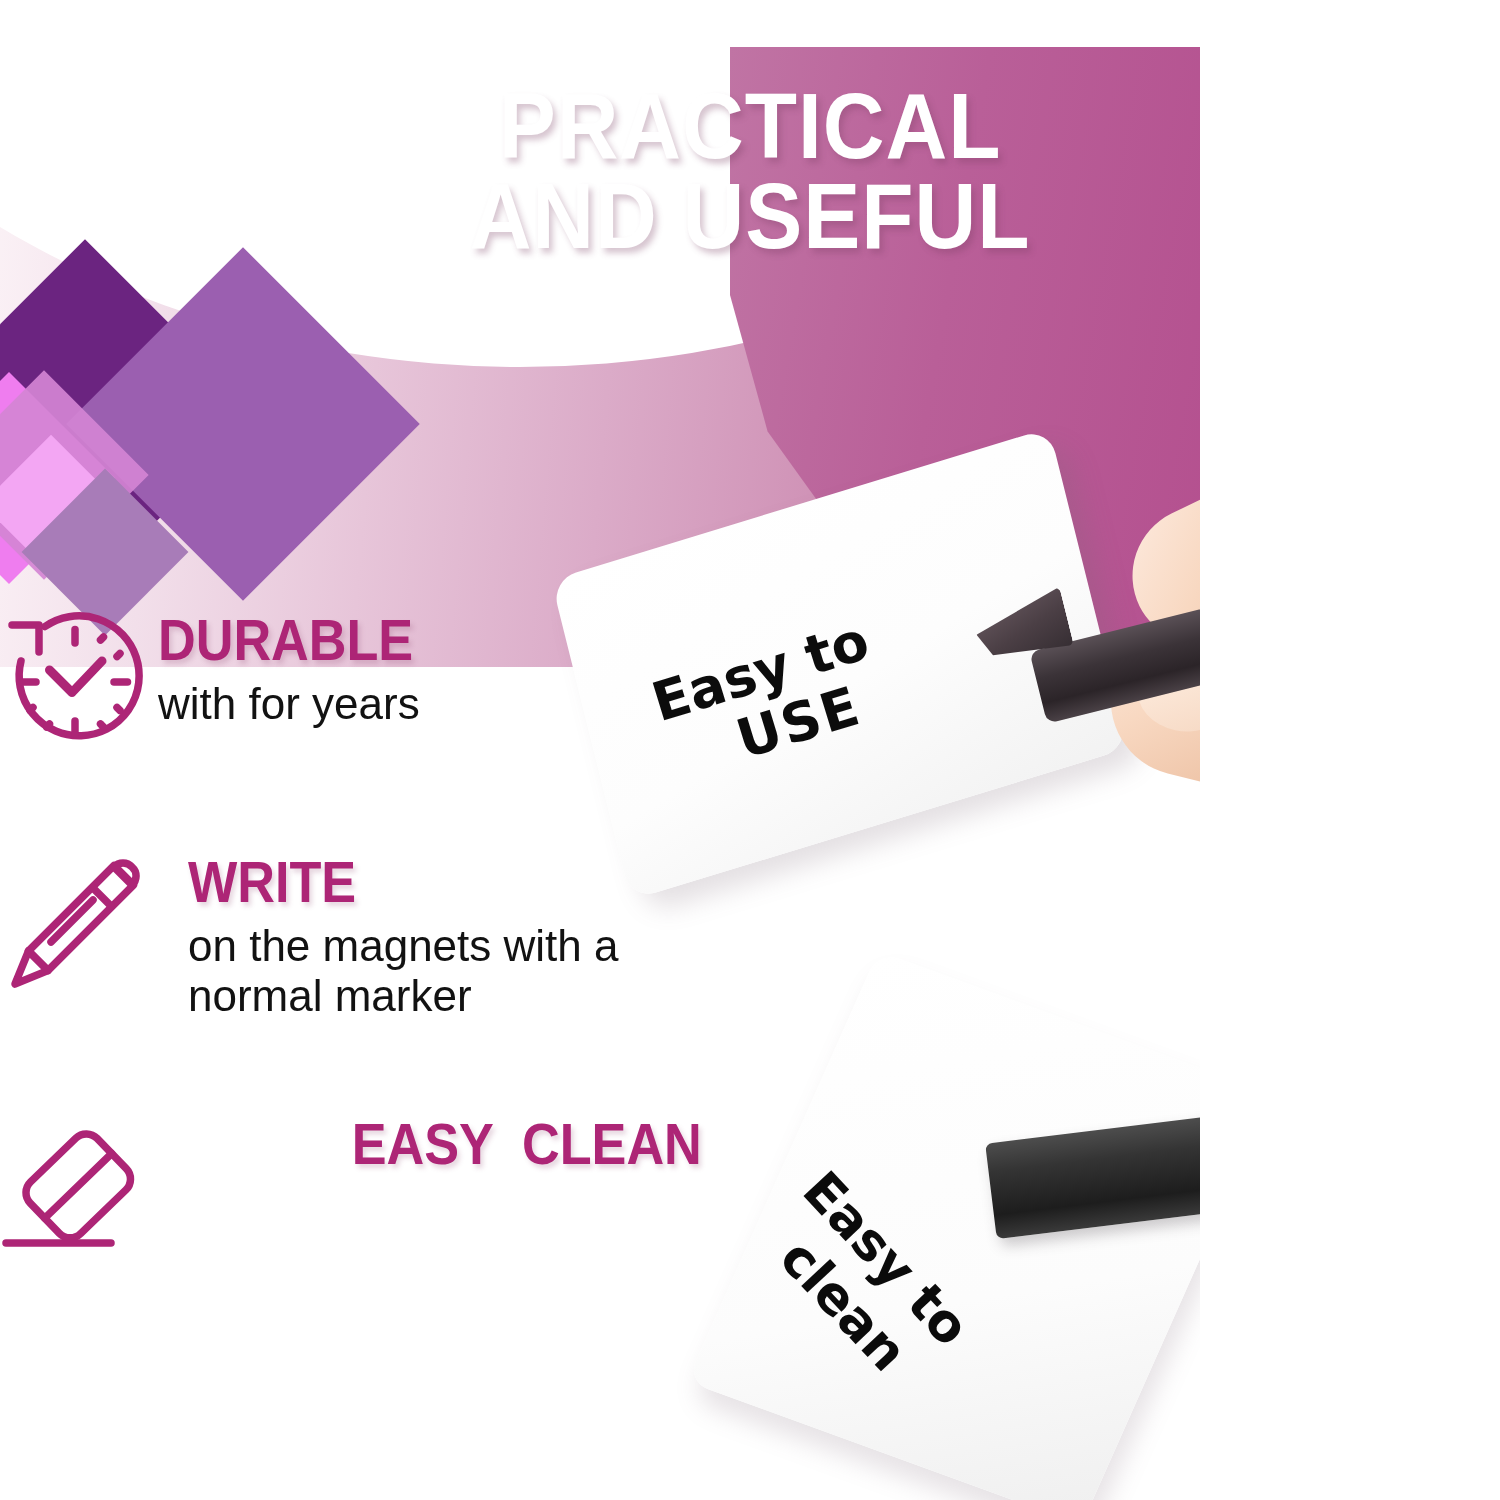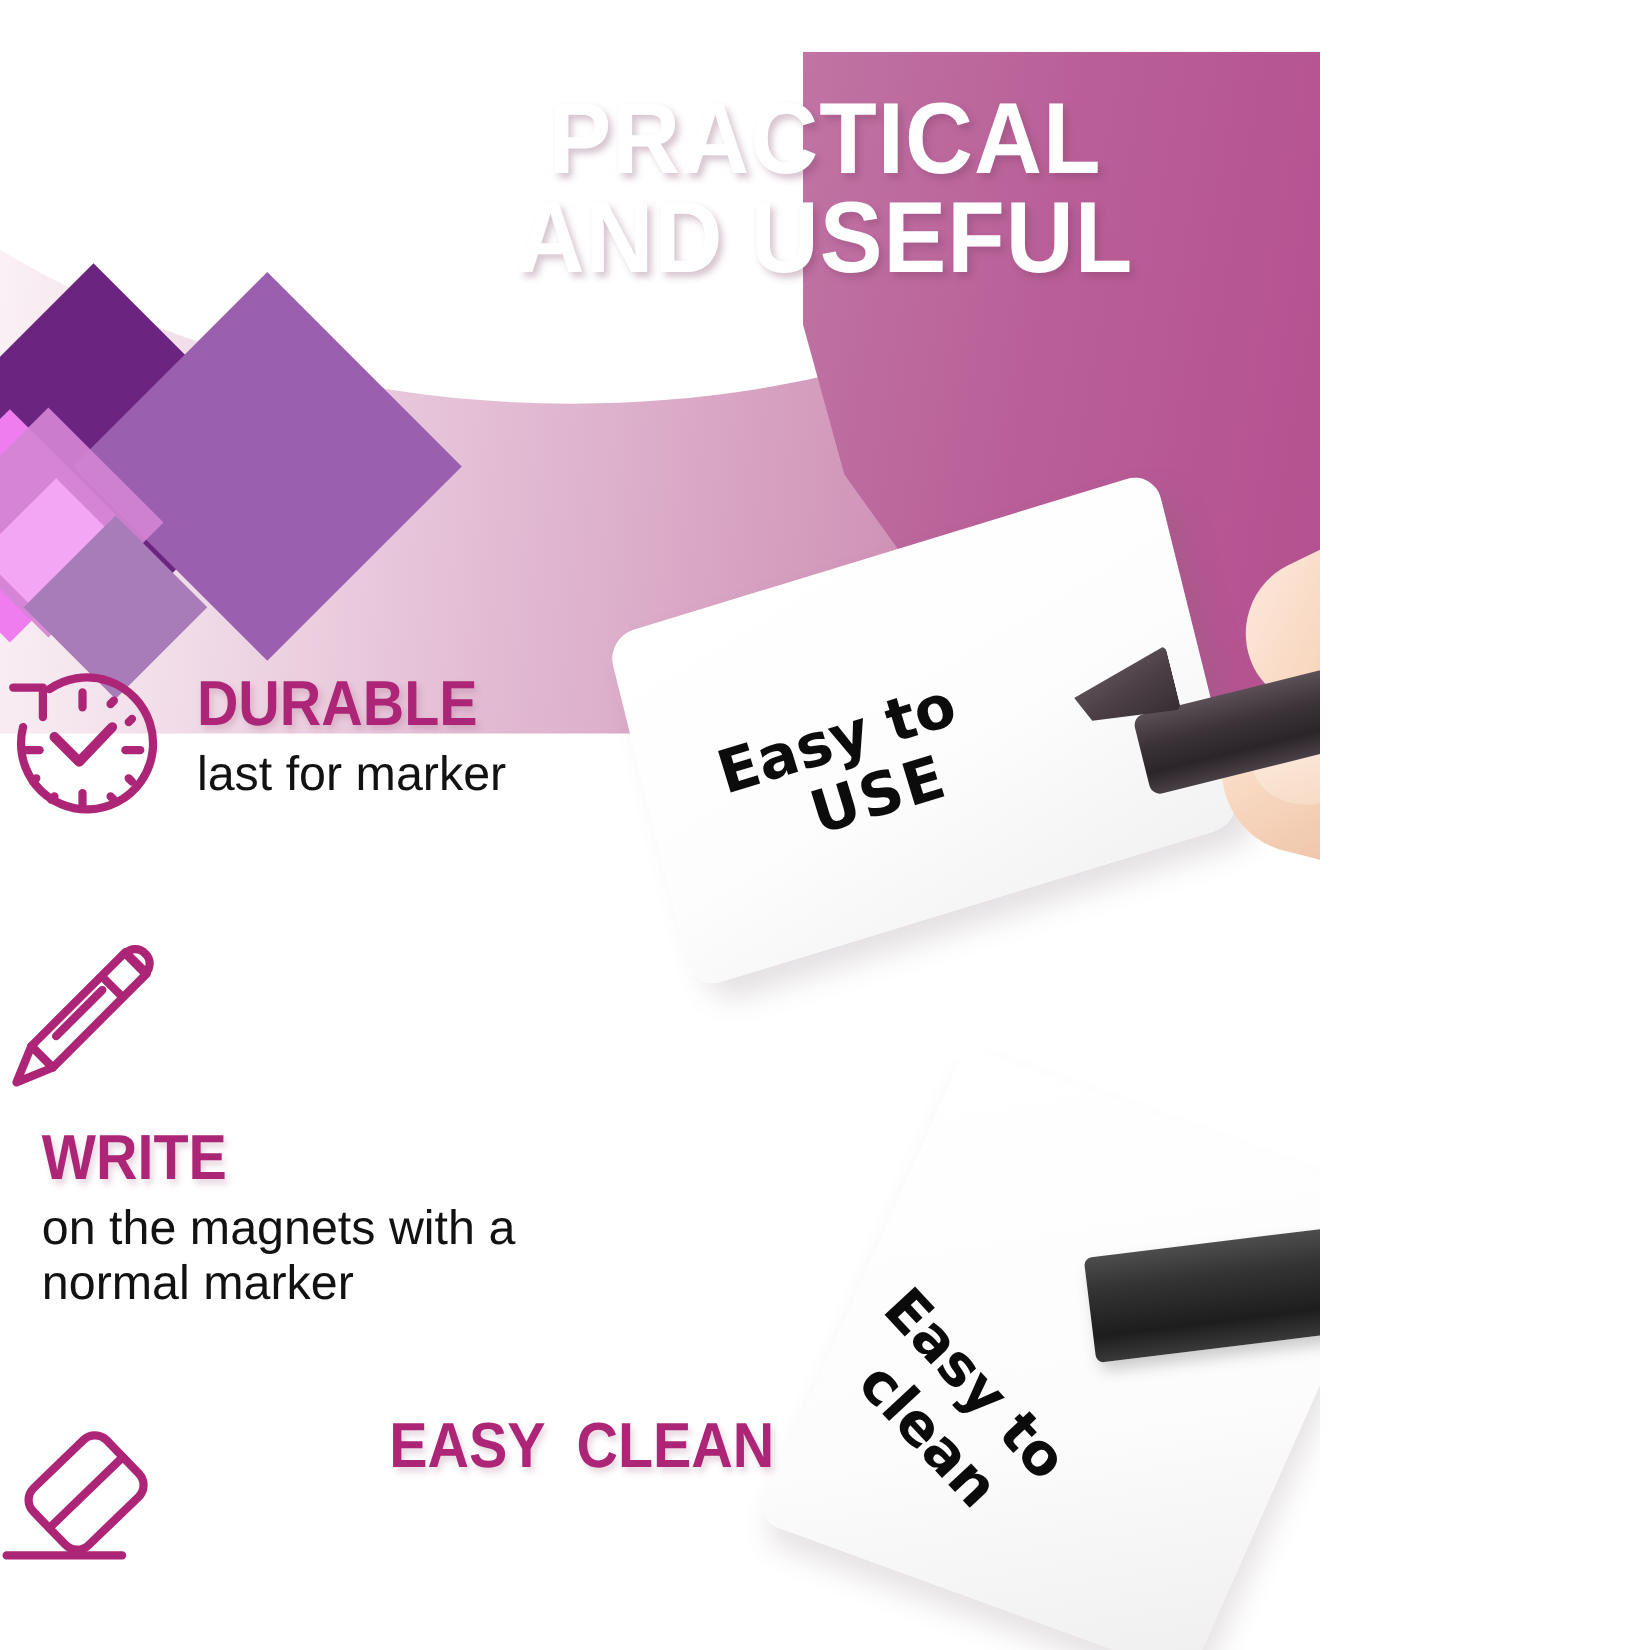--- a/index.html
+++ b/index.html
@@ -53,21 +53,21 @@
     transform:scaleX(0.93);
     text-shadow:4px 5px 7px rgba(120,60,95,0.30);
   }
 
   
   .decor{position:absolute;left:0;top:250px;width:430px;height:330px;z-index:5;}
   .dia{position:absolute;transform:rotate(45deg);}
 
   
   .features{position:absolute;left:0;top:560px;width:760px;z-index:7;}
-  .feature{position:relative;display:flex;align-items:flex-start;gap:21px;}
+  .feature{position:relative;display:flex;align-items:flex-start;}
   .feat-icon{flex:0 0 auto;width:150px;display:flex;justify-content:center;}
   .feat-text{flex:1 1 auto;padding-top:4px;}
   .feat-head{
     color:#ad2576;
     font-weight:bold;
     font-size:58px;
     line-height:1.0;
     letter-spacing:0px;
     transform:scaleX(0.9);
     transform-origin:left center;
@@ -78,21 +78,21 @@
   .feat-sub{
     color:#121212;
     font-size:44px;
     line-height:1.14;
     margin:0;
     white-space:pre-line;
   }
 
   #f1{top:0;}
   #f1 .feat-text{padding-left:8px;}
-  #f2{top:92px;flex-direction:column;}
+  #f2{top:92px;}
   #f2 .feat-text{padding-left:38px;}
   #f3{top:182px;}
   #f3 .feat-text{padding-left:28px;text-align:right;}
 
   
   .photo-top{position:absolute;left:560px;top:430px;width:940px;height:520px;z-index:4;}
   .card-top{
     position:absolute;left:20px;top:22px;
     width:520px;height:330px;
     background:linear-gradient(165deg,#ffffff 0%,#fdfdfd 55%,#f2f2f2 100%);
@@ -269,21 +269,21 @@
           <line x1="78" y1="33" x2="80" y2="31"></line>
           <line x1="78" y1="67" x2="80" y2="69"></line>
           <line x1="67" y1="78" x2="69" y2="80"></line>
           <line x1="33" y1="78" x2="31" y2="80"></line>
           <line x1="22" y1="67" x2="20" y2="69"></line>
           <polyline points="33,42 48,57 68,36" stroke-width="6"></polyline>
         </svg>
       </div>
       <div class="feat-text">
         <p class="feat-head">DURABLE</p>
-        <p class="feat-sub">last for marker</p>
+        <p class="feat-sub">with for years</p>
       </div>
     </div>
 
     <div class="feature" id="f2">
       <div class="feat-icon">
         <svg width="150" height="150" viewBox="0 0 100 100" fill="none" stroke="#ad2576" stroke-width="5" stroke-linecap="round" stroke-linejoin="round">
           <path d="M76 12 L88 24 A8 8 0 0 0 88 12 L88 12 A8 8 0 0 0 76 12 Z"></path>
           <path d="M76 11 L89 24 L32 81 L19 68 Z"></path>
           <path d="M19 68 L32 81 L10 90 Z"></path>
           <line x1="62" y1="26" x2="74" y2="38"></line>

